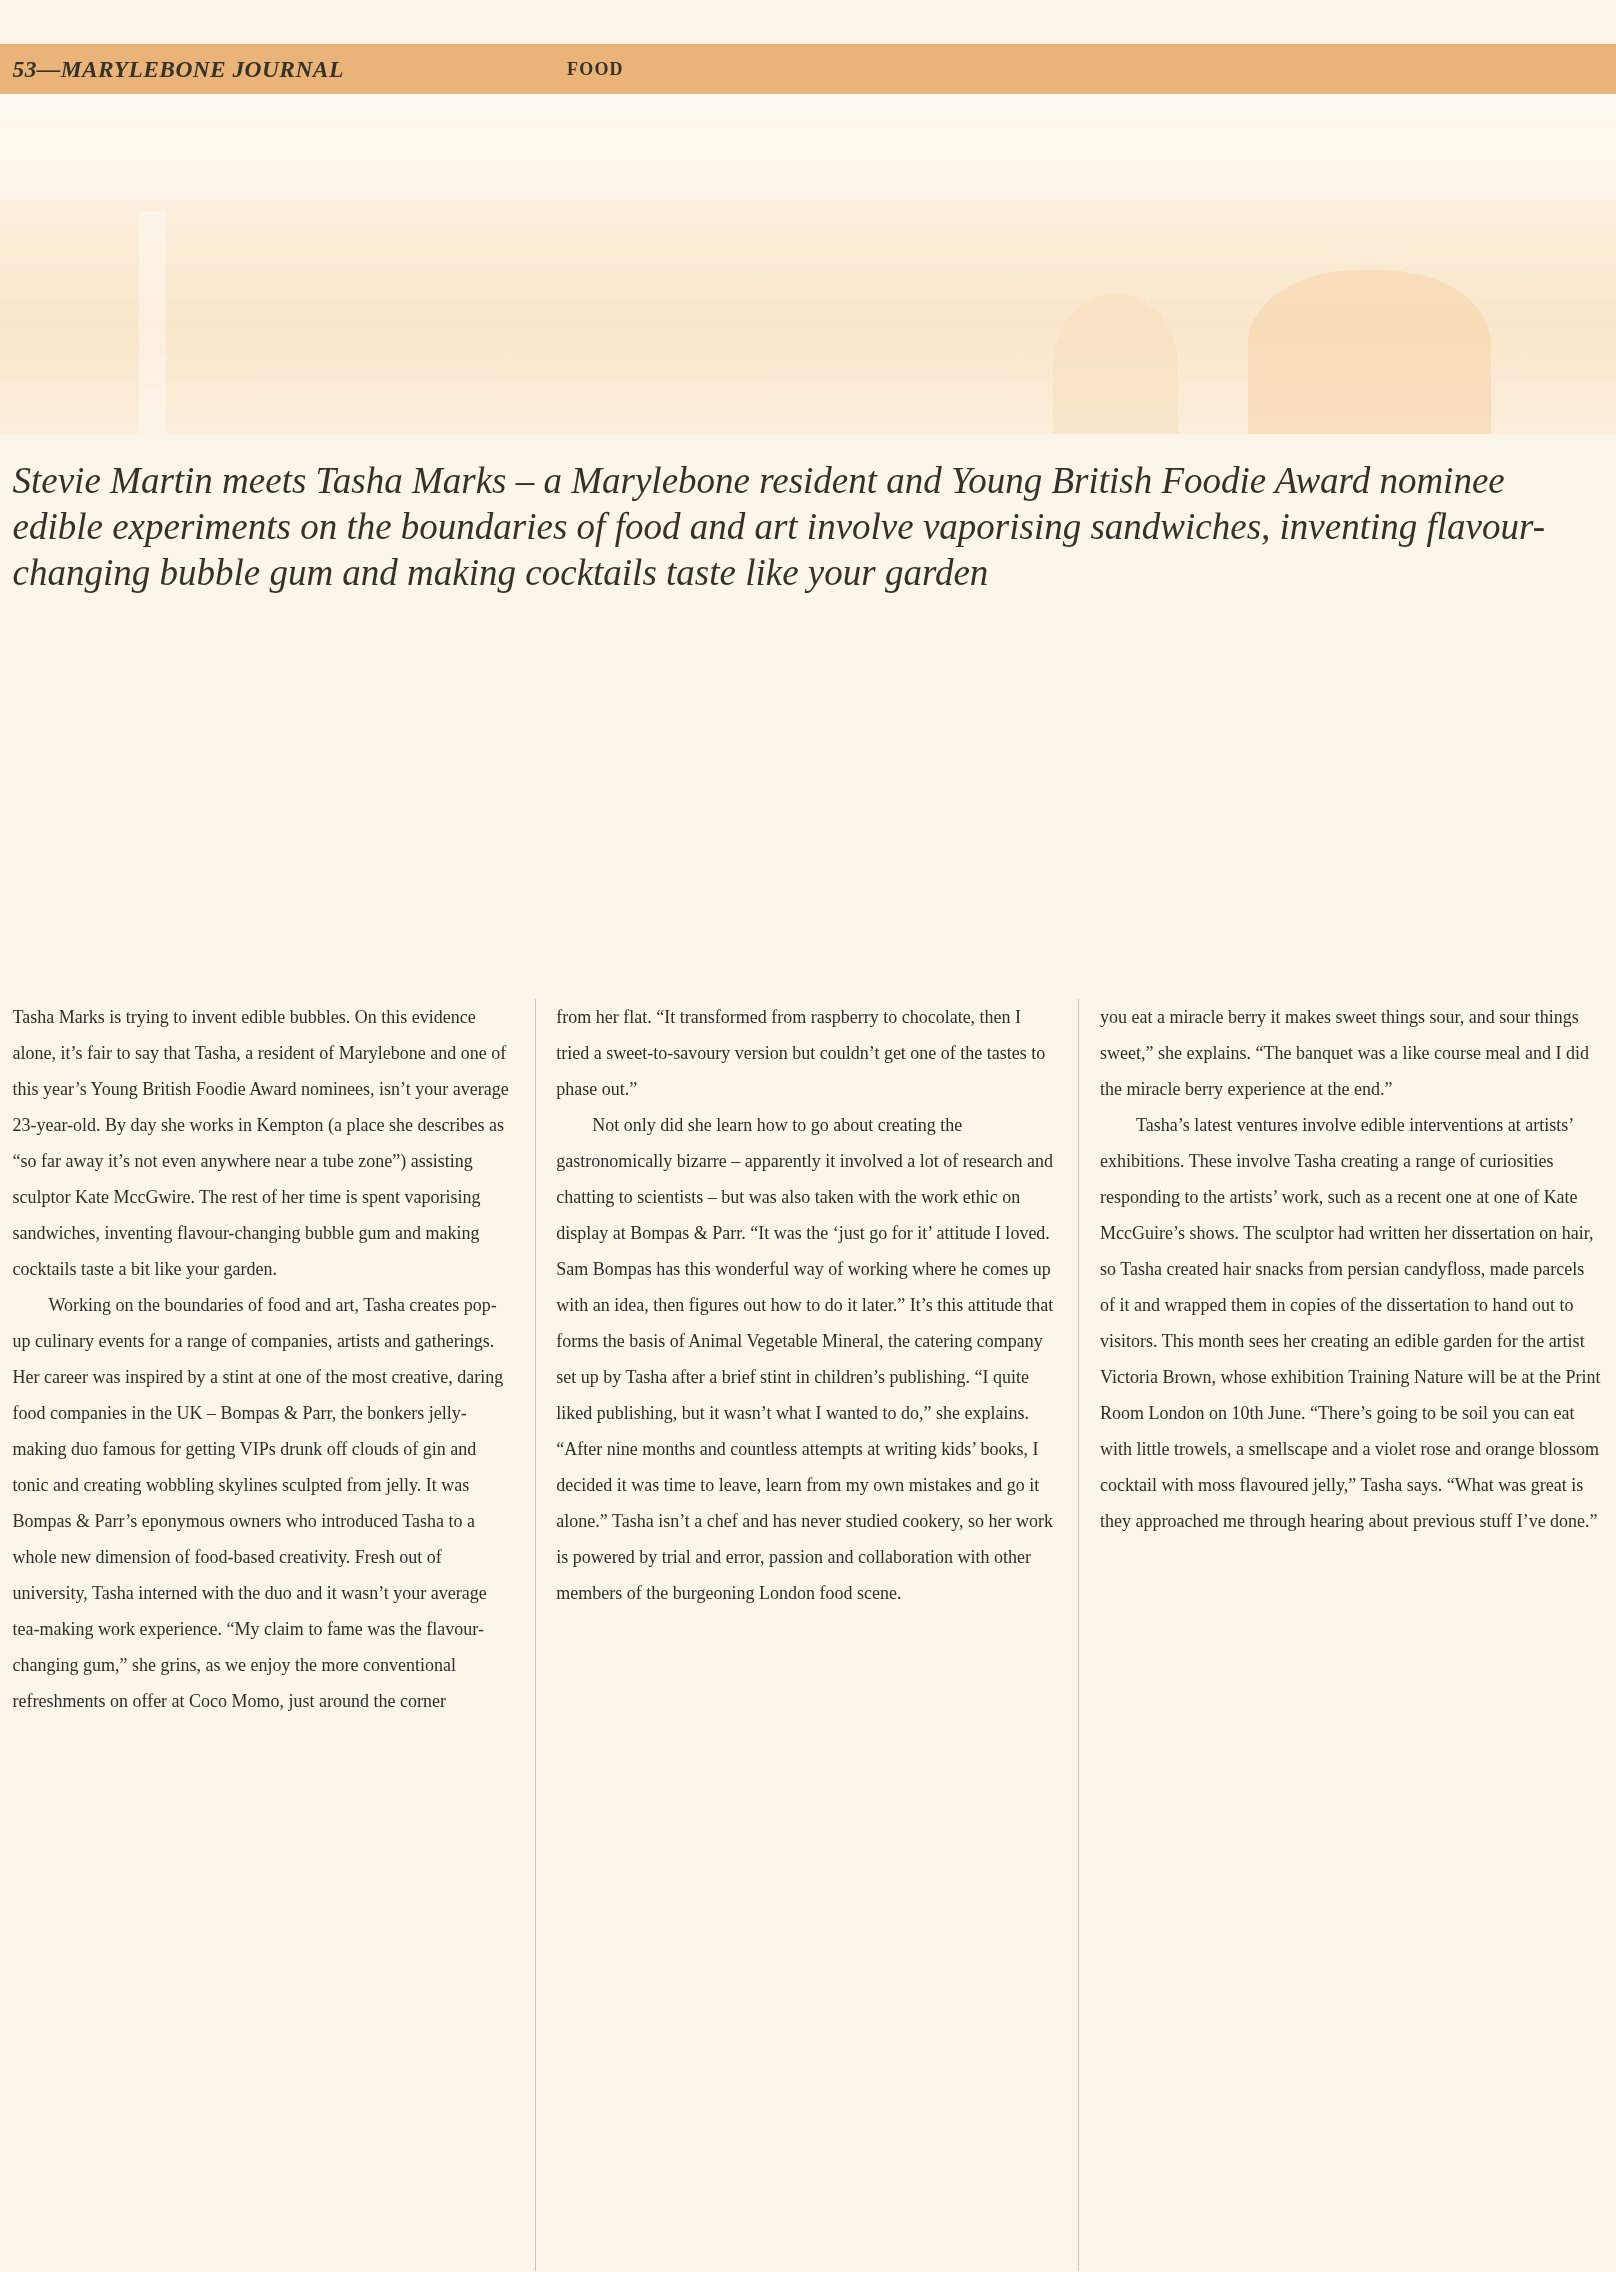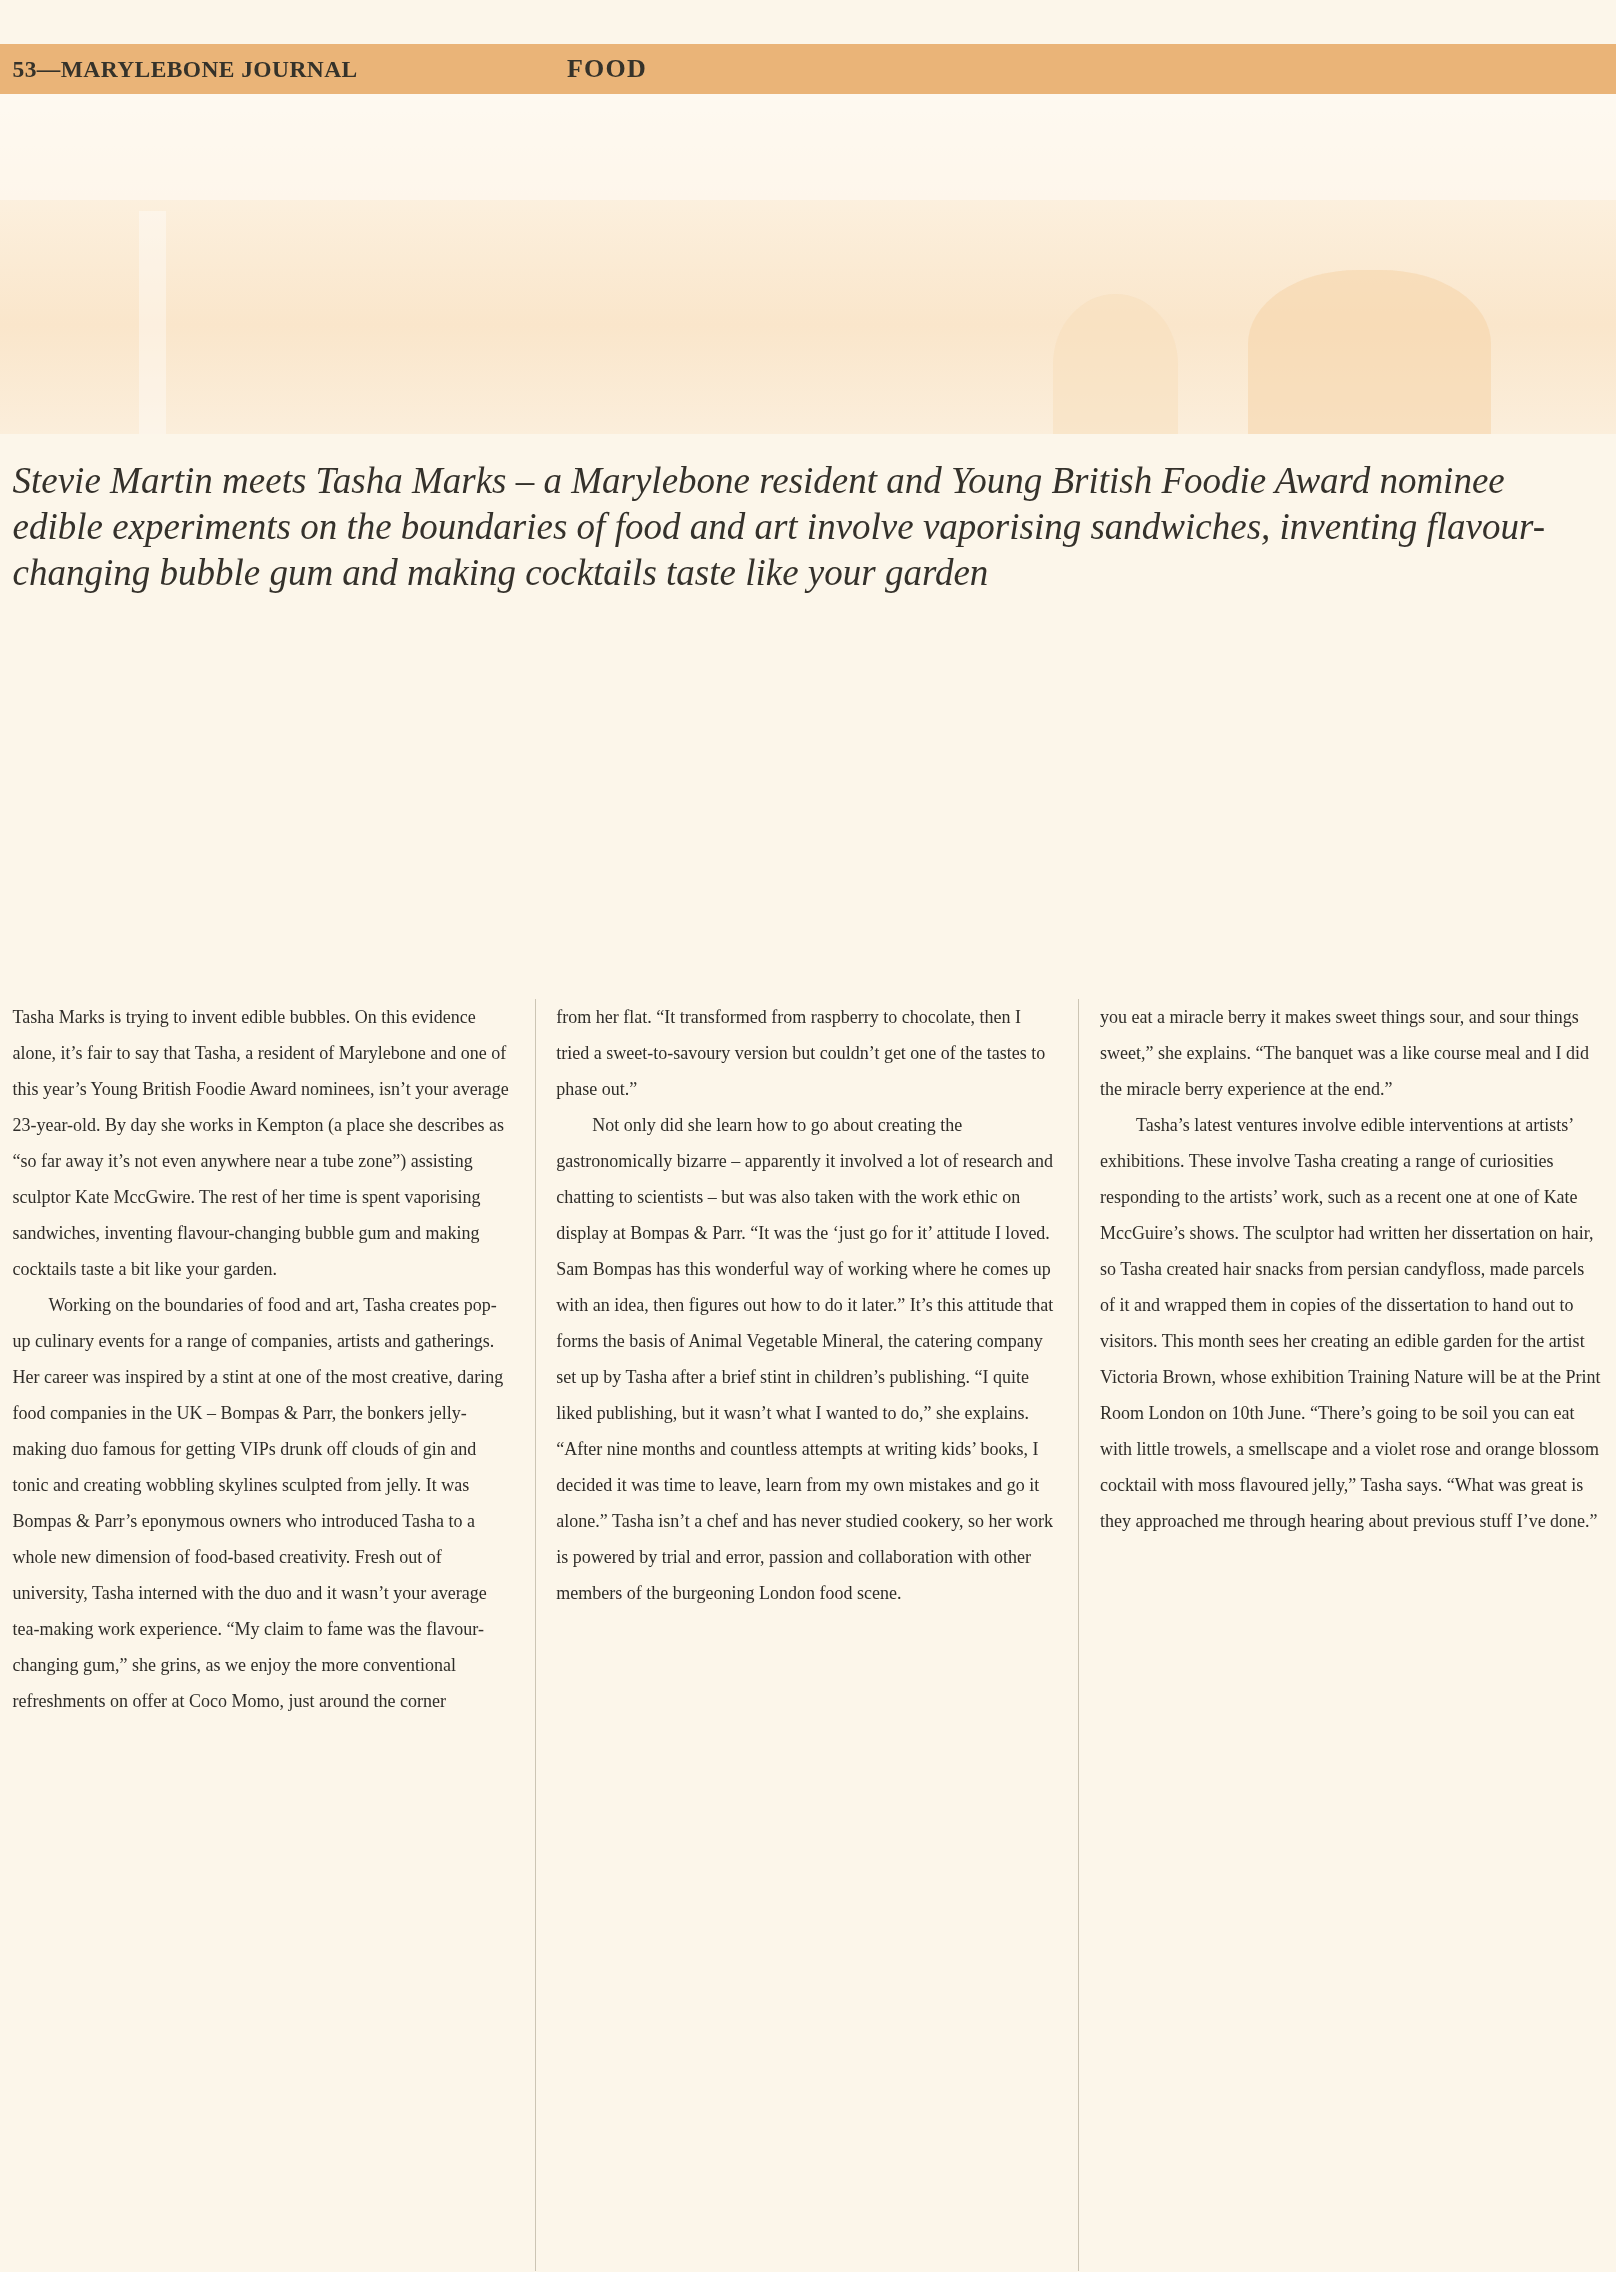--- a/index.html
+++ b/index.html
@@ -16,24 +16,25 @@
   .header-bar {
     position: relative;
     margin-top: 44px;
     height: 50px;
     background: #eab478;
   }
   .page-title {
     position: absolute; left: 12.5px; top: 50%; transform: translateY(-50%);
     font-weight: bold; font-size: 23.5px; color: #35322a; letter-spacing: 0.4px;
     white-space: nowrap;
+    font-style: italic;
   }
   .section-label {
     position: absolute; left: 567px; top: 50%; transform: translateY(-50%);
-    font-weight: bold; font-size: 26px; color: #35322a; letter-spacing: 1.2px;
+    font-weight: bold; font-size: 18px; color: #35322a; letter-spacing: 1.2px;
     white-space: nowrap;
   }
 
   
   .hero {
     position: relative;
     height: 340px;
     background: linear-gradient(180deg, #fdf6ea 0%, #fcf0de 30%, #fae6cb 68%, #fbeedb 100%);
     overflow: hidden;
   }

